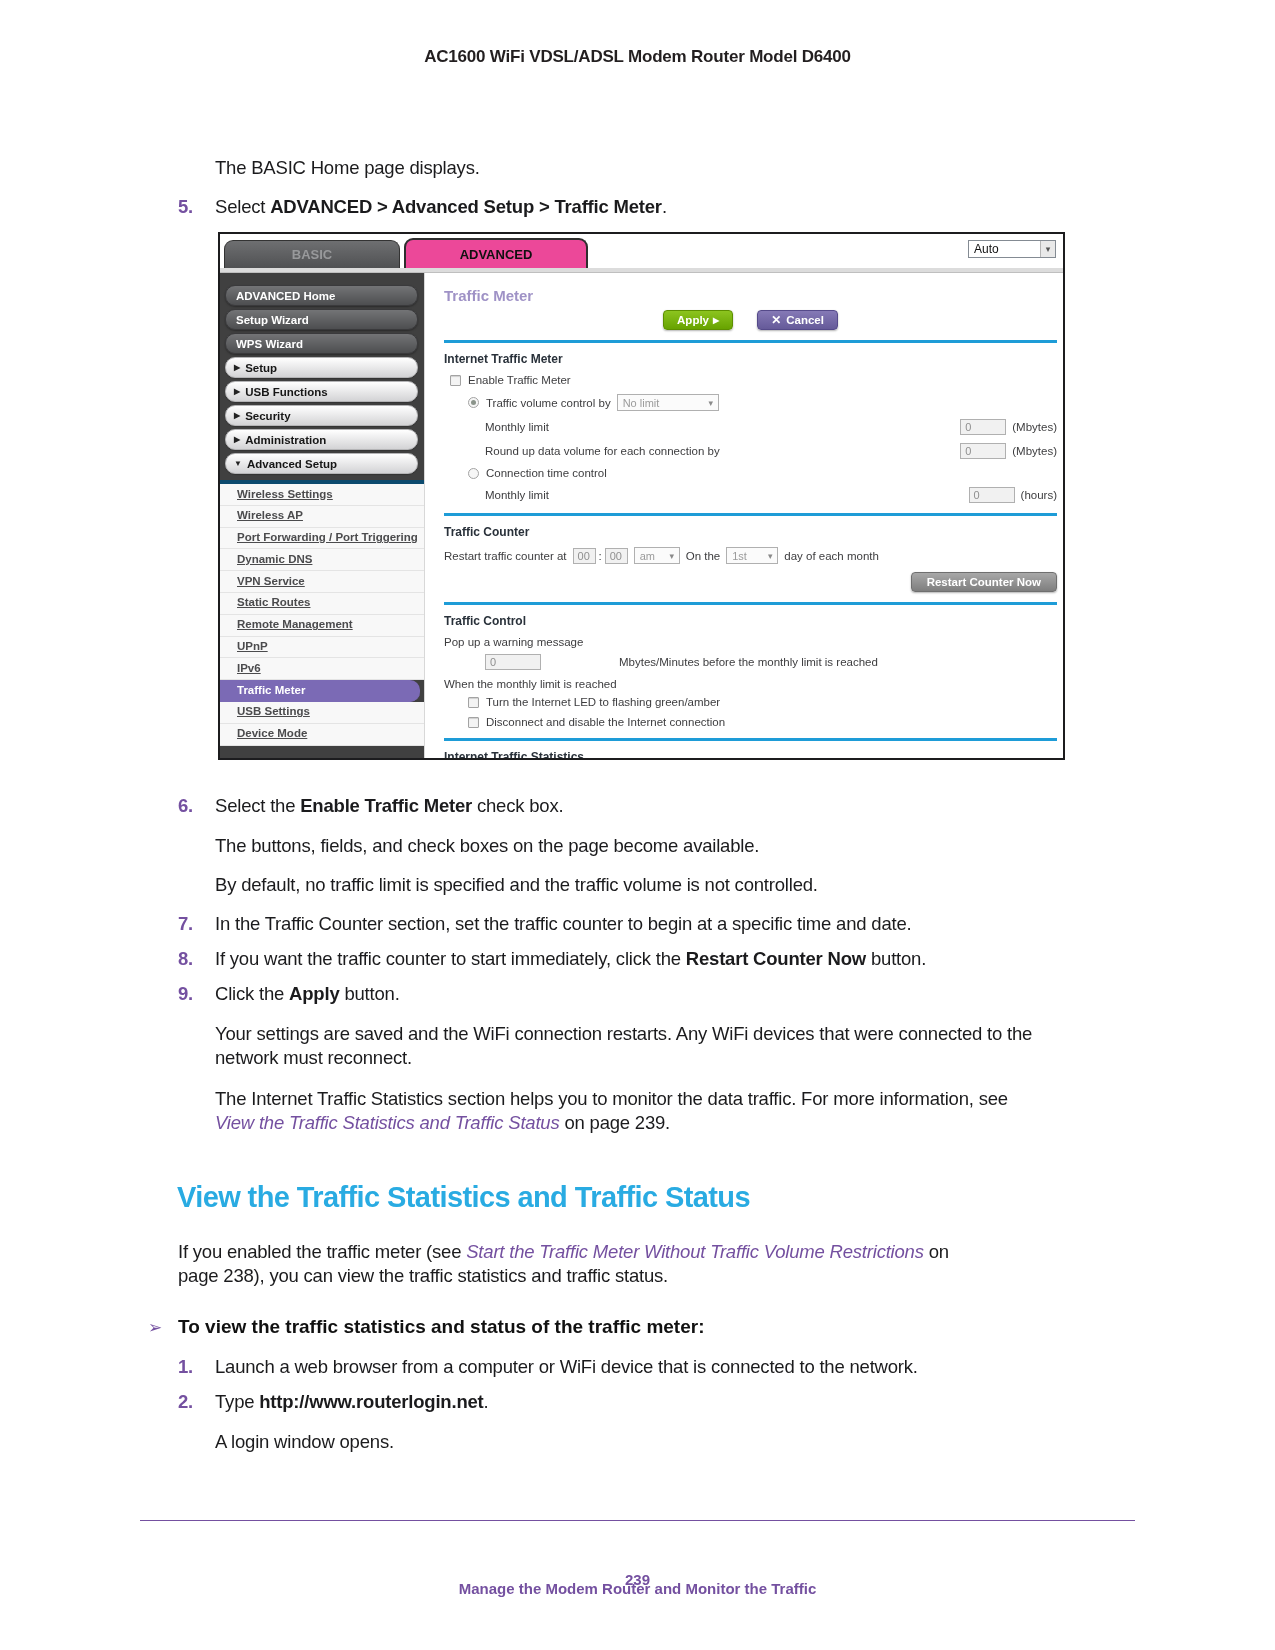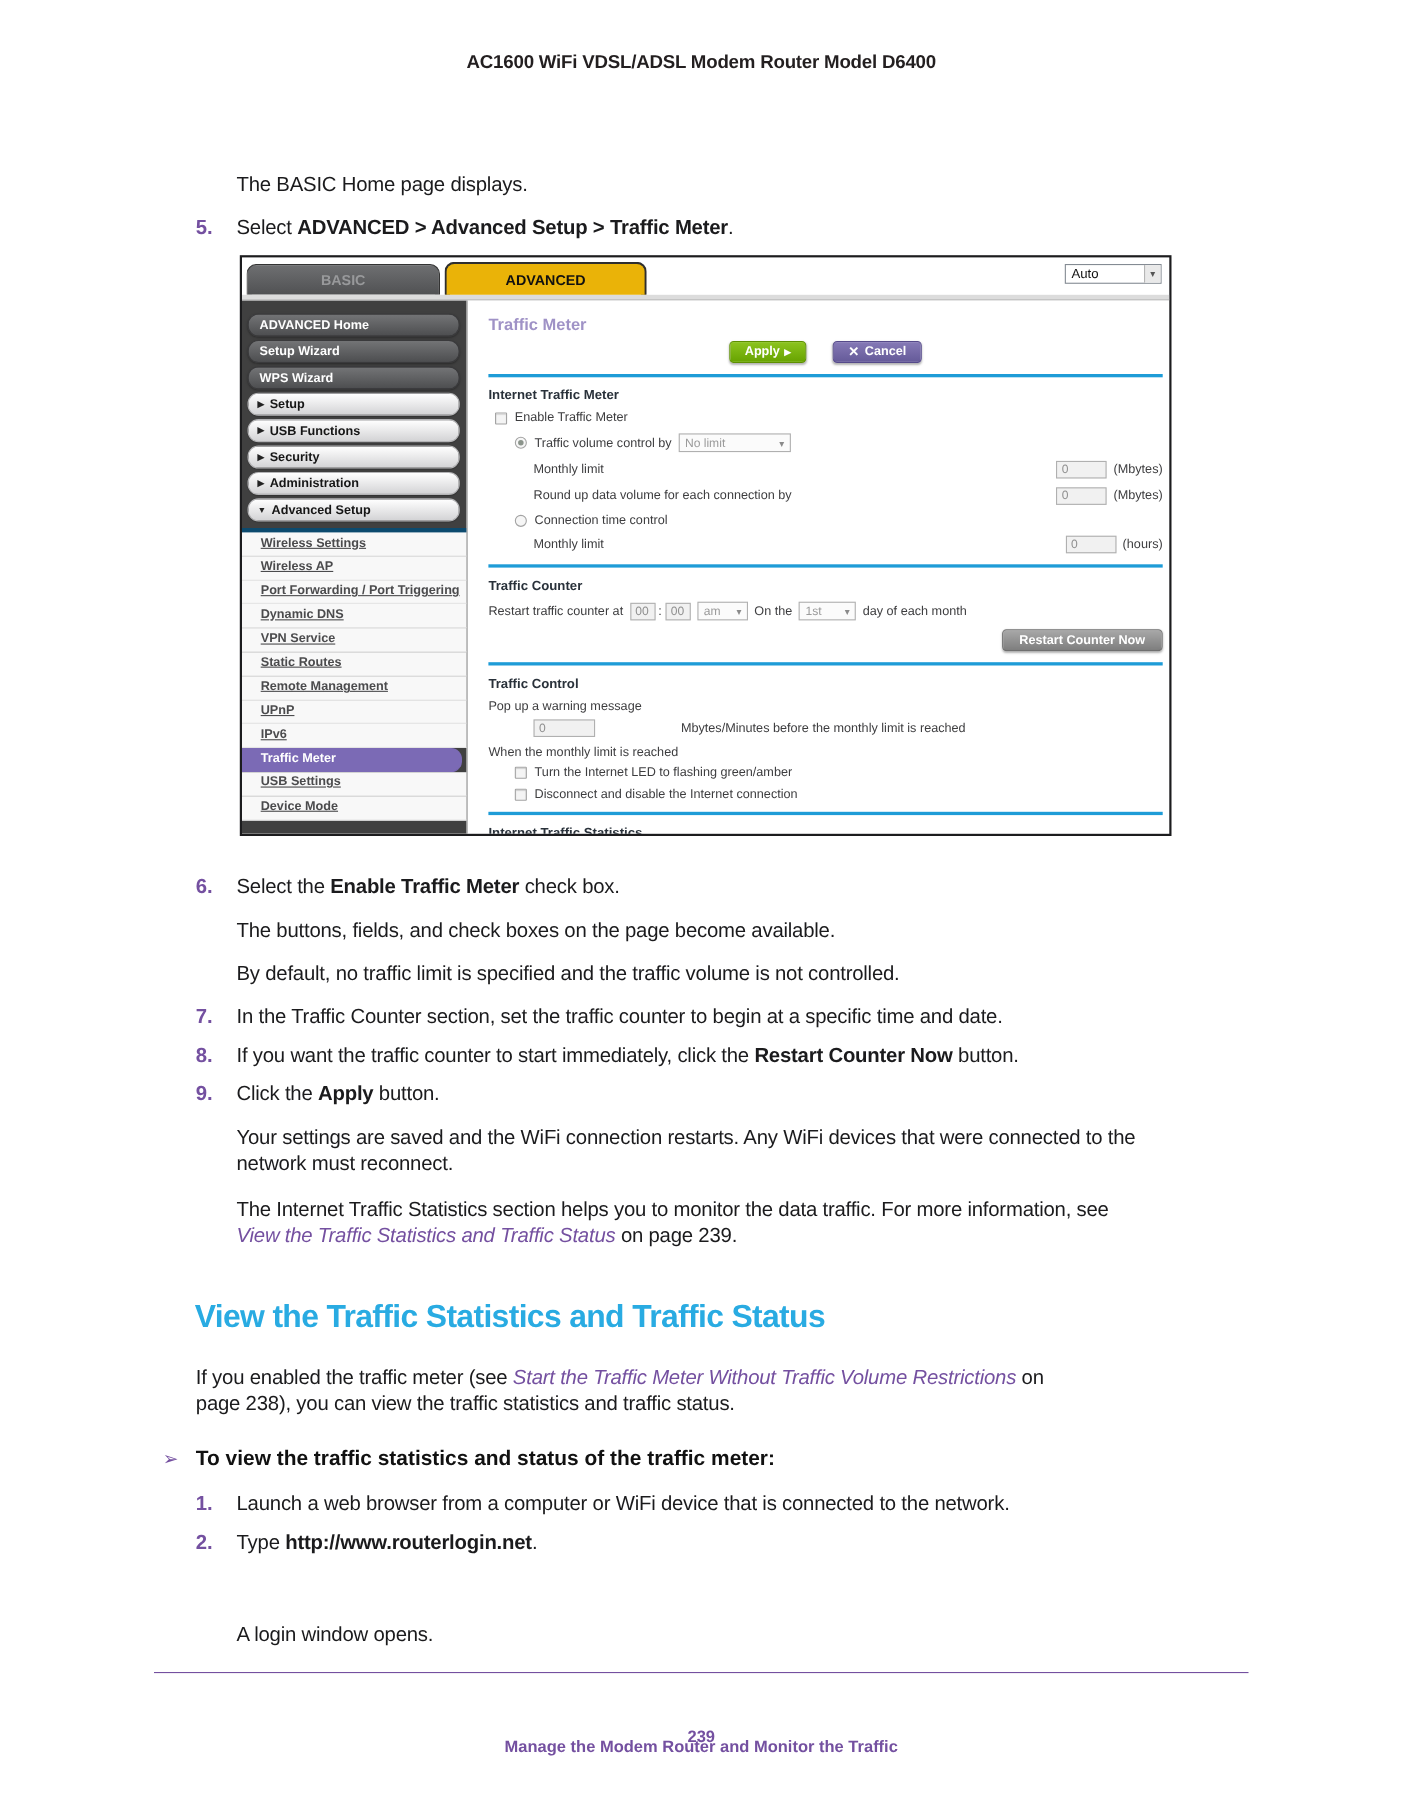--- a/index.html
+++ b/index.html
@@ -25,21 +25,21 @@
     font-size:15px; font-weight:bold; color:#7450a0; }
 
   
   .shot { position:absolute; left:218px; top:232px; width:847px; height:528px;
     border:2px solid #1c1c1e; background:#fff; overflow:hidden; font-size:11.5px; }
   .tab { position:absolute; display:flex; align-items:center; justify-content:center;
     font-weight:bold; font-size:13px; border-radius:9px 9px 0 0; }
   .tab-basic { left:4px; top:6px; width:176px; height:28px; color:#98999b;
     background:linear-gradient(180deg,#6e6f71,#505153); border:1px solid #333; border-bottom:none; }
   .tab-advanced { left:184px; top:4px; width:184px; height:30px; color:#101010;
-    background:#eab308; border:2px solid #2e2e2e; border-bottom:none; z-index:3; }
+    background:#ec4899; border:2px solid #2e2e2e; border-bottom:none; z-index:3; }
   .tab-strip { position:absolute; left:0; right:0; top:34px; height:5px; background:#dcdcdc;
     border-bottom:1px solid #bfbfbf; z-index:1; }
   .lang-select { position:absolute; right:7px; top:6px; width:88px; height:18px; background:#fff;
     border:1px solid #848b93; display:flex; align-items:center; font-size:12px; color:#111; }
   .lang-select .lg-txt { flex:1; padding-left:5px; }
   .lang-select .lg-arrow { width:15px; height:100%; background:#e9e9e9; border-left:1px solid #b5b5b5;
     display:flex; align-items:center; justify-content:center; font-size:9px; color:#555; }
 
   .side { position:absolute; left:0; top:39px; width:205px; bottom:0; background:#404040;
     border-right:1px solid #d8d8d8; padding-top:10px; }
@@ -319,17 +319,17 @@
 </div>
 
 <div class="step" style="top:1356px;">
   <span class="num">1.</span><span class="txt">Launch a web browser from a computer or WiFi device that is connected to the network.</span>
 </div>
 
 <div class="step" style="top:1391px;">
   <span class="num">2.</span><span class="txt"><span>Type </span><b>http://www.routerlogin.net</b><span>.</span></span>
 </div>
 
-<div class="para" style="left:215px; top:1430px;margin-top:44px;">A login window opens.</div>
+<div class="para" style="left:215px; top:1430px;">A login window opens.</div>
 
 <div class="footer-line"></div>
 <div class="footer-text">Manage the Modem Router and Monitor the Traffic</div>
 <div class="footer-page">239</div>
 
 </body></html>

